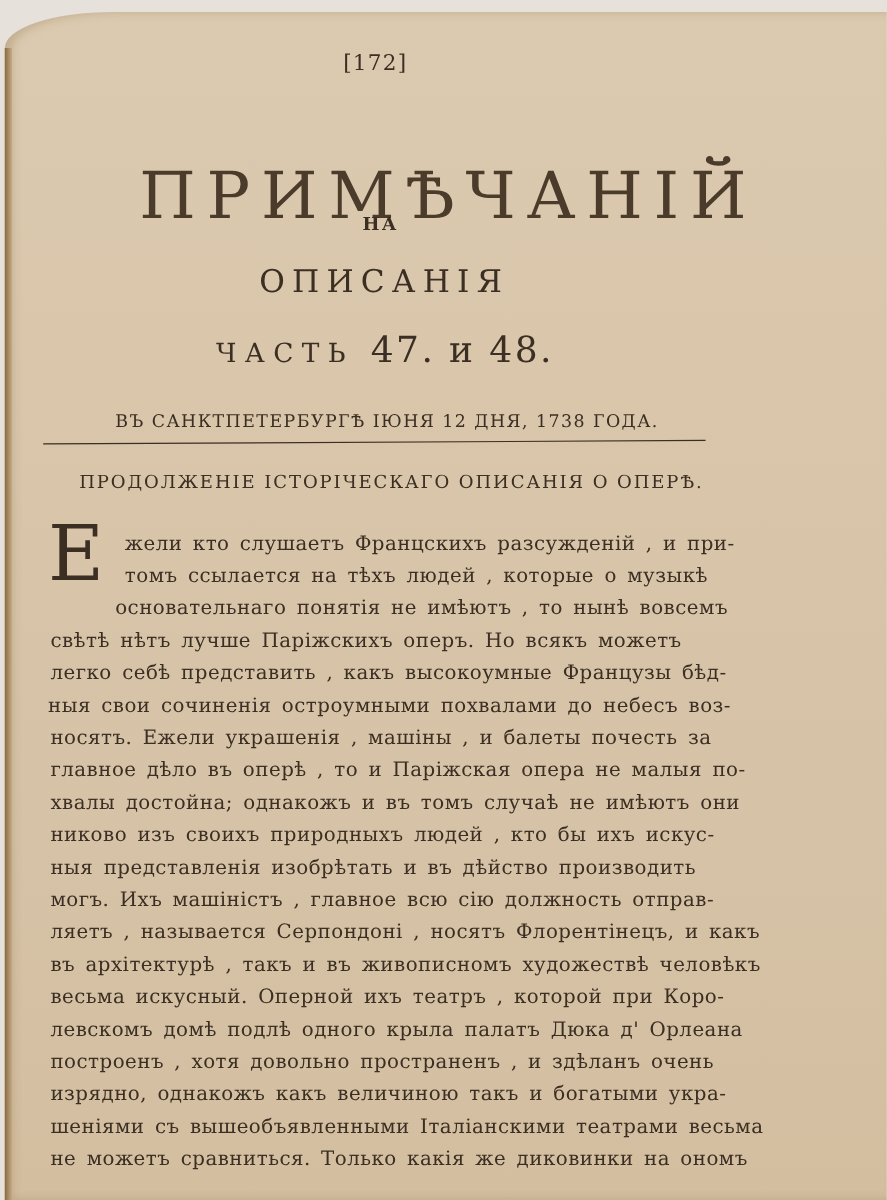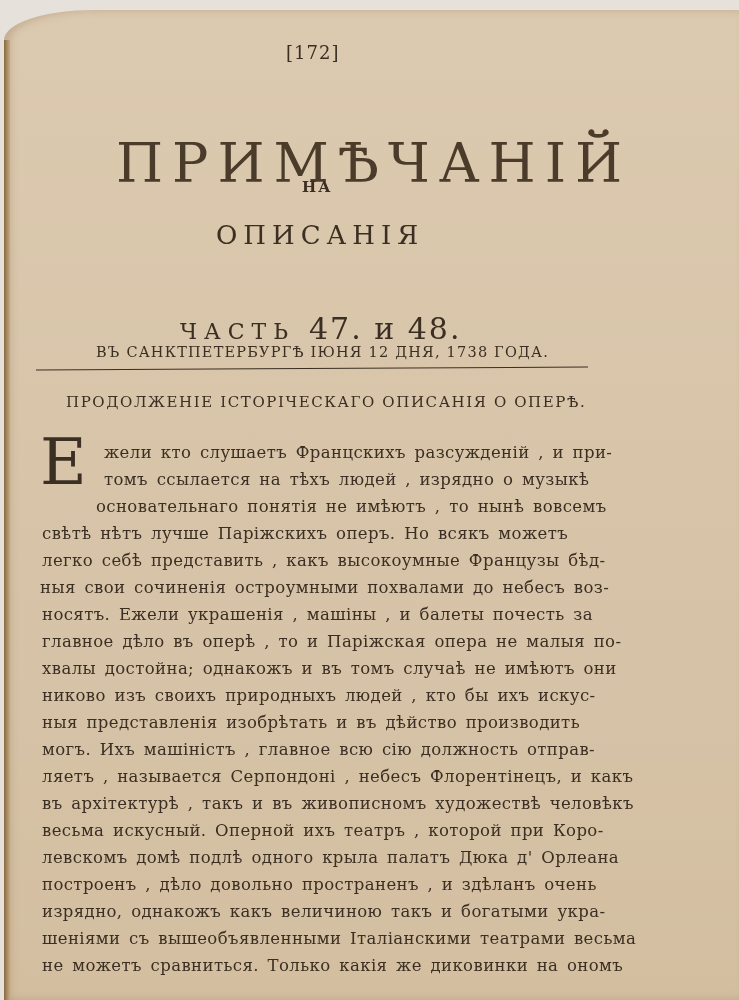--- a/index.html
+++ b/index.html
@@ -17,21 +17,21 @@
   }
   .spine {
     position: absolute; left: 0; top: 30px; width: 6px; height: 970px;
     background: linear-gradient(90deg, #8a6a40, #c4ab86);
   }
   .ink { color: #3b2e22; }
   .folio { position: absolute; left: 282px; top: 32px; font-size: 18px; letter-spacing: 1px; }
   .title { position: absolute; left: 112px; top: 82px; font-size: 54px; letter-spacing: 9px; font-family: "DejaVu Serif", serif; color: #4a3b2b; margin-top: 40px; }
   .on { position: absolute; left: 298px; top: 168px; font-size: 15px; font-weight: bold; letter-spacing: 2px; }
   .vedomosti { position: absolute; left: 212px; top: 210px; font-size: 26px; letter-spacing: 6px; }
-  .part { position: absolute; left: 176px; top: 265px; font-size: 22px; letter-spacing: 7px; margin-top: 36px; }
+  .part { position: absolute; left: 176px; top: 265px; font-size: 22px; letter-spacing: 7px; }
   .part .num { font-size: 30px; letter-spacing: 2px; }
   .dateline { position: absolute; left: 92px; top: 314px; font-size: 14.5px; letter-spacing: 1.2px; white-space: nowrap; margin-top: 20px; }
   .rule { position: absolute; left: 32px; top: 358px; width: 552px; height: 0; border-top: 1.5px solid #3b2e22; transform: rotate(-0.3deg); }
   .subtitle { position: absolute; left: 62px; top: 383px; font-size: 15px; letter-spacing: 1.6px; white-space: nowrap; }
   .dropcap { position: absolute; left: 36px; top: 420px; font-size: 64px; line-height: 64px; color: #3b2e22; font-family: "DejaVu Serif", serif; }
   .body { position: absolute; left: 0; top: 0; }
   .line { position: absolute; font-size: 16.5px; white-space: nowrap; letter-spacing: 0.4px; word-spacing: 3px; text-align: justify; }
 </style>
 </head>
 <body>
@@ -48,33 +48,33 @@
     <span class="num">47. и 48.</span>
   </div>
   <div class="dateline ink">ВЪ САНКТПЕТЕРБУРГѢ ІЮНЯ 12 ДНЯ, 1738 ГОДА.</div>
   <div class="rule"></div>
   <div class="subtitle ink">ПРОДОЛЖЕНІЕ ІСТОРІЧЕСКАГО ОПИСАНІЯ О ОПЕРѢ.</div>
 
   <div class="dropcap">Е</div>
 
   <div class="body ink">
     <div class="line" style="left:100px;top:433px;width:486px">жели кто слушаетъ Францскихъ разсужденій , и при-</div>
-    <div class="line" style="left:100px;top:460px;width:486px">томъ ссылается на тѣхъ людей , изрядно о музыкѣ</div>
+    <div class="line" style="left:100px;top:460px;width:486px">томъ ссылается на тѣхъ людей , которые о музыкѣ</div>
     <div class="line" style="left:92px;top:487px;width:486px">основательнаго понятія не имѣютъ , то нынѣ вовсемъ</div>
     <div class="line" style="left:38px;top:514px;width:548px">свѣтѣ нѣтъ лучше Паріжскихъ оперъ. Но всякъ можетъ</div>
     <div class="line" style="left:38px;top:541px;width:548px">легко себѣ представить , какъ высокоумные Французы бѣд-</div>
     <div class="line" style="left:36px;top:568px;width:548px">ныя свои сочиненія остроумными похвалами до небесъ воз-</div>
     <div class="line" style="left:38px;top:595px;width:548px">носятъ. Ежели украшенія , машіны , и балеты почесть за</div>
     <div class="line" style="left:38px;top:622px;width:548px">главное дѣло въ оперѣ , то и Паріжская опера не малыя по-</div>
     <div class="line" style="left:38px;top:649px;width:548px">хвалы достойна; однакожъ и въ томъ случаѣ не имѣютъ они</div>
     <div class="line" style="left:38px;top:676px;width:548px">никово изъ своихъ природныхъ людей , кто бы ихъ искус-</div>
     <div class="line" style="left:38px;top:703px;width:548px">ныя представленія изобрѣтать и въ дѣйство производить</div>
     <div class="line" style="left:38px;top:730px;width:548px">могъ. Ихъ машіністъ , главное всю сію должность отправ-</div>
-    <div class="line" style="left:38px;top:757px;width:548px">ляетъ , называется Серпондоні , небесъ Флорентінецъ, и какъ</div>
+    <div class="line" style="left:38px;top:757px;width:548px">ляетъ , называется Серпондоні , носятъ Флорентінецъ, и какъ</div>
     <div class="line" style="left:38px;top:784px;width:548px">въ архітектурѣ , такъ и въ живописномъ художествѣ человѣкъ</div>
     <div class="line" style="left:38px;top:811px;width:548px">весьма искусный. Оперной ихъ театръ , которой при Коро-</div>
     <div class="line" style="left:38px;top:838px;width:548px">левскомъ домѣ подлѣ одного крыла палатъ Дюка д' Орлеана</div>
-    <div class="line" style="left:38px;top:865px;width:548px">построенъ , дѣло довольно пространенъ , и здѣланъ очень</div>
+    <div class="line" style="left:38px;top:865px;width:548px">построенъ , хотя довольно пространенъ , и здѣланъ очень</div>
     <div class="line" style="left:38px;top:892px;width:548px">изрядно, однакожъ какъ величиною такъ и богатыми укра-</div>
     <div class="line" style="left:38px;top:919px;width:548px">шеніями съ вышеобъявленными Італіанскими театрами весьма</div>
     <div class="line" style="left:38px;top:946px;width:548px">не можетъ сравниться. Только какія же диковинки на ономъ</div>
   </div>
 </div>
 
 </body></html>

